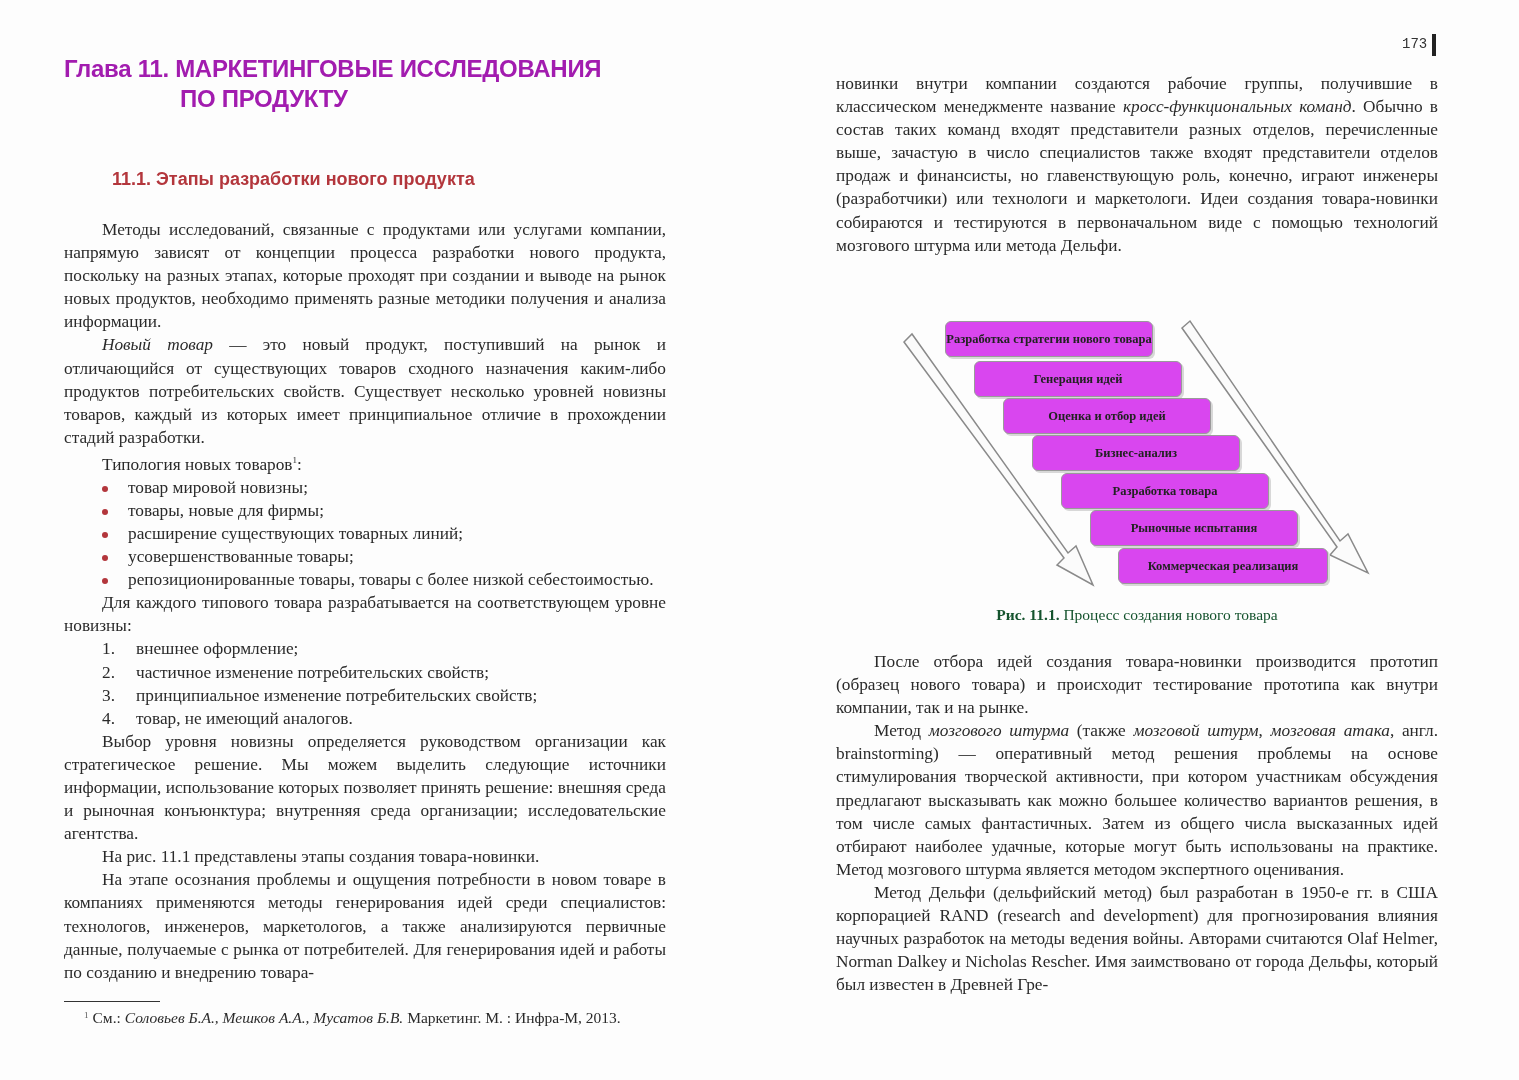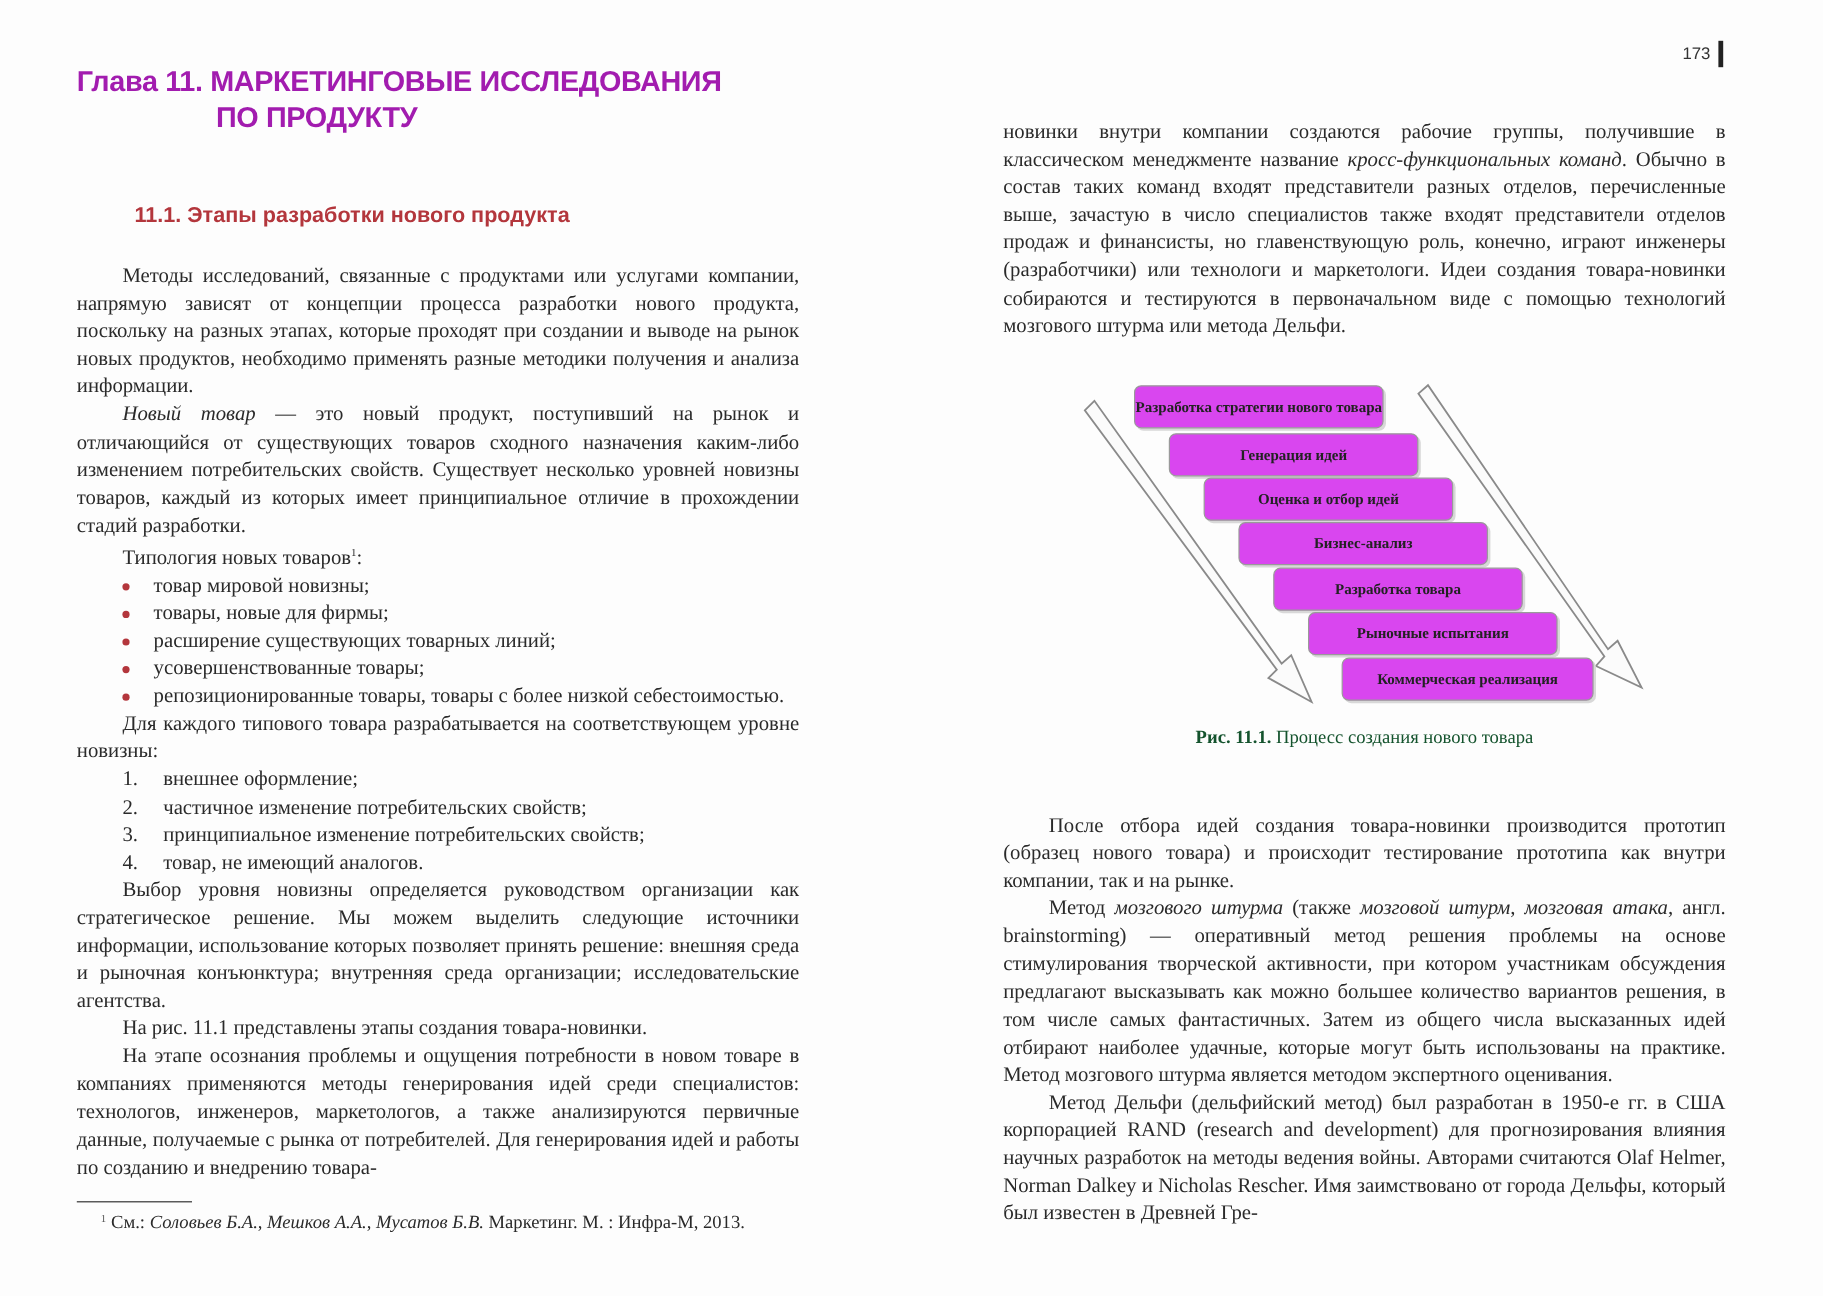--- a/index.html
+++ b/index.html
@@ -19,35 +19,35 @@
   .chapter-title .line2 { display: block; padding-left: 116px; }
   .section-title {
     position: absolute; left: 64px; top: 152px;
     font-family: "Liberation Sans", "DejaVu Sans", sans-serif; font-weight: bold;
     color: #b3363c; font-size: 18px; line-height: 24px; margin-left: 48px;
   }
   .text-block { position: absolute; font-size: 17.3px; line-height: 23.1px; text-align: justify; }
   .text-block p { margin: 0; }
   .indent { text-indent: 38px; }
   .left-col { left: 64px; width: 602px; margin-top: 16px; }
-  .right-col { left: 836px; width: 602px; margin-top: 26px; }
+  .right-col { left: 836px; width: 602px; }
 
   ul.bullets { list-style: none; margin: 0; padding: 0; }
   ul.bullets li { position: relative; padding-left: 64px; }
   ul.bullets li .dot { position: absolute; left: 38px; top: 10px; width: 6px; height: 6px; border-radius: 50%; background: #b3363c; }
   ol.nums { list-style: none; margin: 0; padding: 0; }
   ol.nums li { position: relative; padding-left: 72px; }
   ol.nums li .num { position: absolute; left: 38px; }
 
   .footnote-rule { position: absolute; left: 64px; top: 1001px; width: 96px; height: 1px; background: #333; }
   .footnote { position: absolute; left: 84px; top: 1005px; width: 620px; font-size: 15.5px; line-height: 20px; }
   .footnote sup { font-size: 9px; vertical-align: 5px; color: #555; margin-right: 4px; }
   i { font-style: italic; }
 
-  .page-number { position: absolute; left: 1402px; top: 36px; font-family: Liberation Sans, sans-serif; font-size: 14px; color: #333; }
+  .page-number { position: absolute; left: 1402px; top: 36px; font-family: Liberation Mono, monospace; font-size: 14px; color: #333; }
   .page-bar { position: absolute; left: 1432px; top: 34px; width: 4px; height: 22px; background: #222; }
 
   .figure { position: absolute; left: 900px; top: 315px; width: 480px; height: 280px; }
   .figure svg { position: absolute; left: 0; top: 0; }
   .step {
     position: absolute; height: 34px; border: 1.5px solid #9a9a9a; border-radius: 6px; background: #d946ef;
     box-shadow: 2px 2px 0 #d8d8d8;
     font-family: "Liberation Serif", "DejaVu Serif", serif; font-weight: bold; font-size: 12.5px; color: #222;
     display: flex; align-items: center; justify-content: center; text-align: center; line-height: 14px;
   }
@@ -61,21 +61,21 @@
 
 <h1 class="chapter-title">
   <span>Глава 11. МАРКЕТИНГОВЫЕ ИССЛЕДОВАНИЯ</span>
   <span class="line2">ПО ПРОДУКТУ</span>
 </h1>
 
 <h2 class="section-title">11.1. Этапы разработки нового продукта</h2>
 
 <div class="text-block left-col" style="top:202px;">
   <p class="indent">Методы исследований, связанные с продуктами или услугами компании, напрямую зависят от концепции процесса разработки нового продукта, поскольку на разных этапах, которые проходят при создании и выводе на рынок новых продуктов, необходимо применять разные методики получения и анализа информации.</p>
-  <p class="indent"><i>Новый товар</i><span> — это новый продукт, поступивший на рынок и отличающийся от существующих товаров сходного назначения каким-либо изменением потребительских свойств. Существует несколько уровней новизны товаров, каждый из которых имеет принципиальное отличие в прохождении стадий разработки.</span></p>
+  <p class="indent"><i>Новый товар</i><span> — это новый продукт, поступивший на рынок и отличающийся от существующих товаров сходного назначения каким-либо продуктов потребительских свойств. Существует несколько уровней новизны товаров, каждый из которых имеет принципиальное отличие в прохождении стадий разработки.</span></p>
   <p class="indent"><span>Типология новых товаров</span><sup style="font-size:9px;">1</sup><span>:</span></p>
   <ul class="bullets">
     <li><span class="dot"></span><span>товар мировой новизны;</span></li>
     <li><span class="dot"></span><span>товары, новые для фирмы;</span></li>
     <li><span class="dot"></span><span>расширение существующих товарных линий;</span></li>
     <li><span class="dot"></span><span>усовершенствованные товары;</span></li>
     <li><span class="dot"></span><span>репозиционированные товары, товары с более низкой себестоимостью.</span></li>
   </ul>
   <p class="indent">Для каждого типового товара разрабатывается на соответствующем уровне новизны:</p>
   <ol class="nums">

